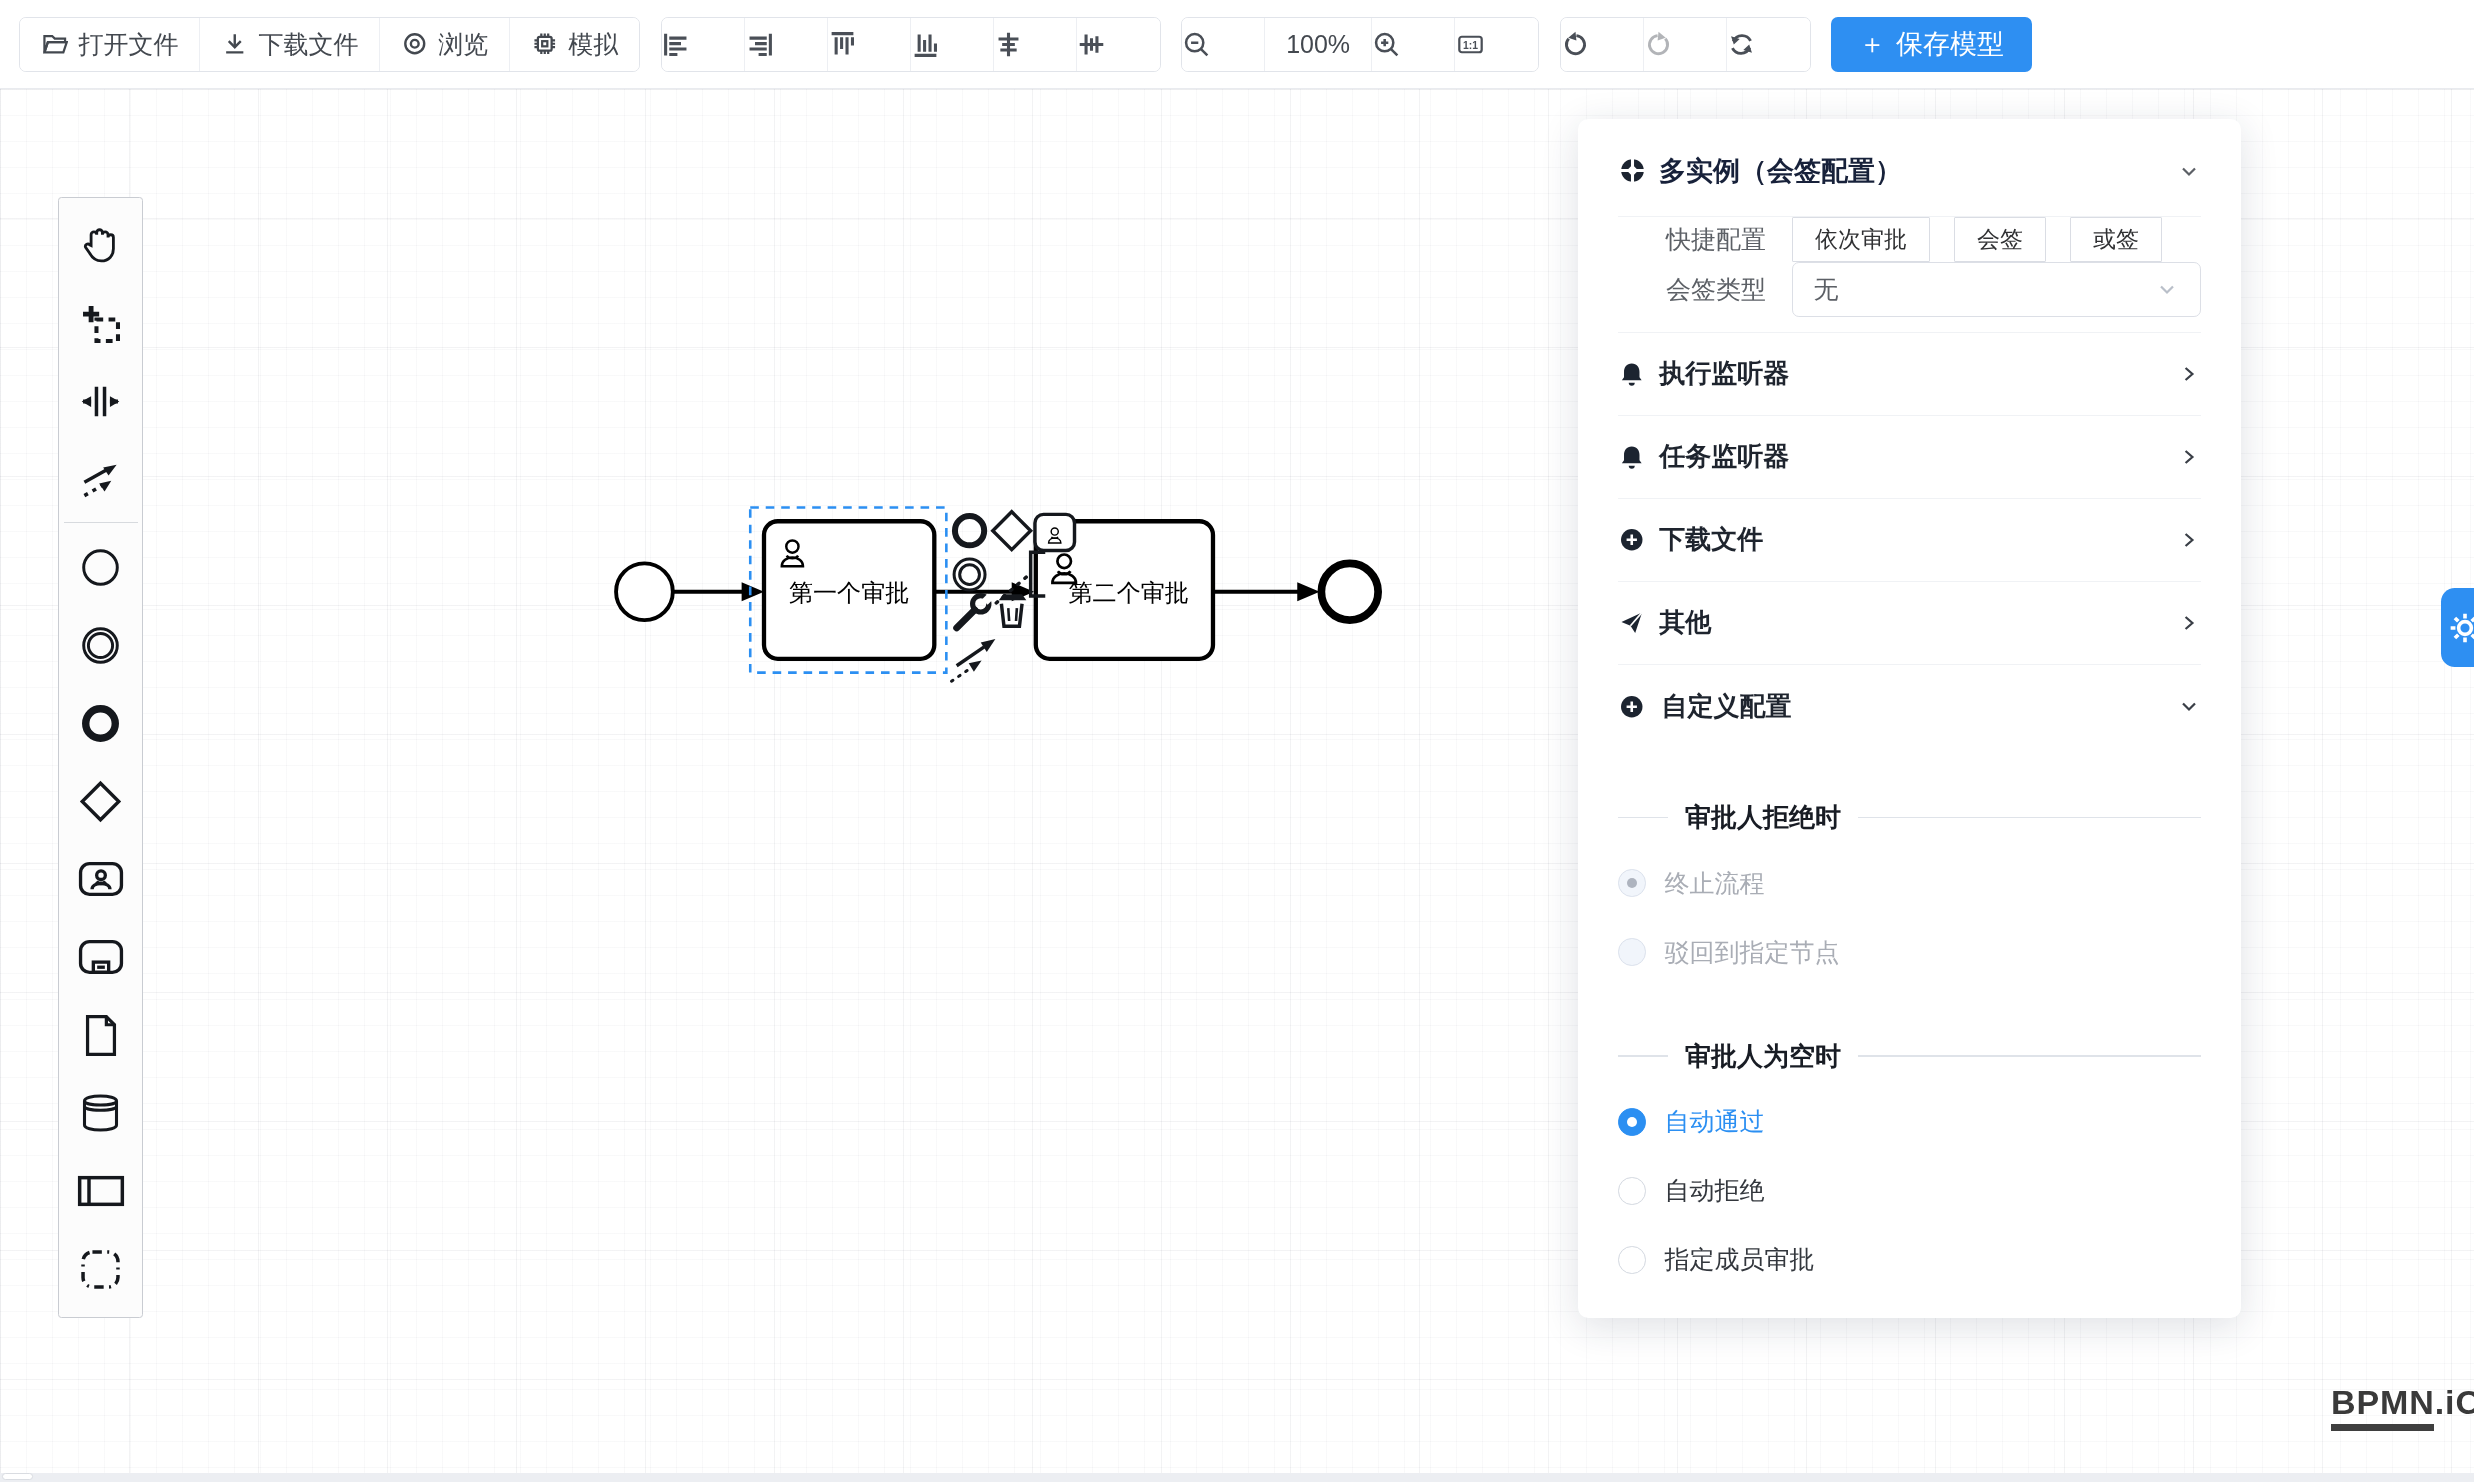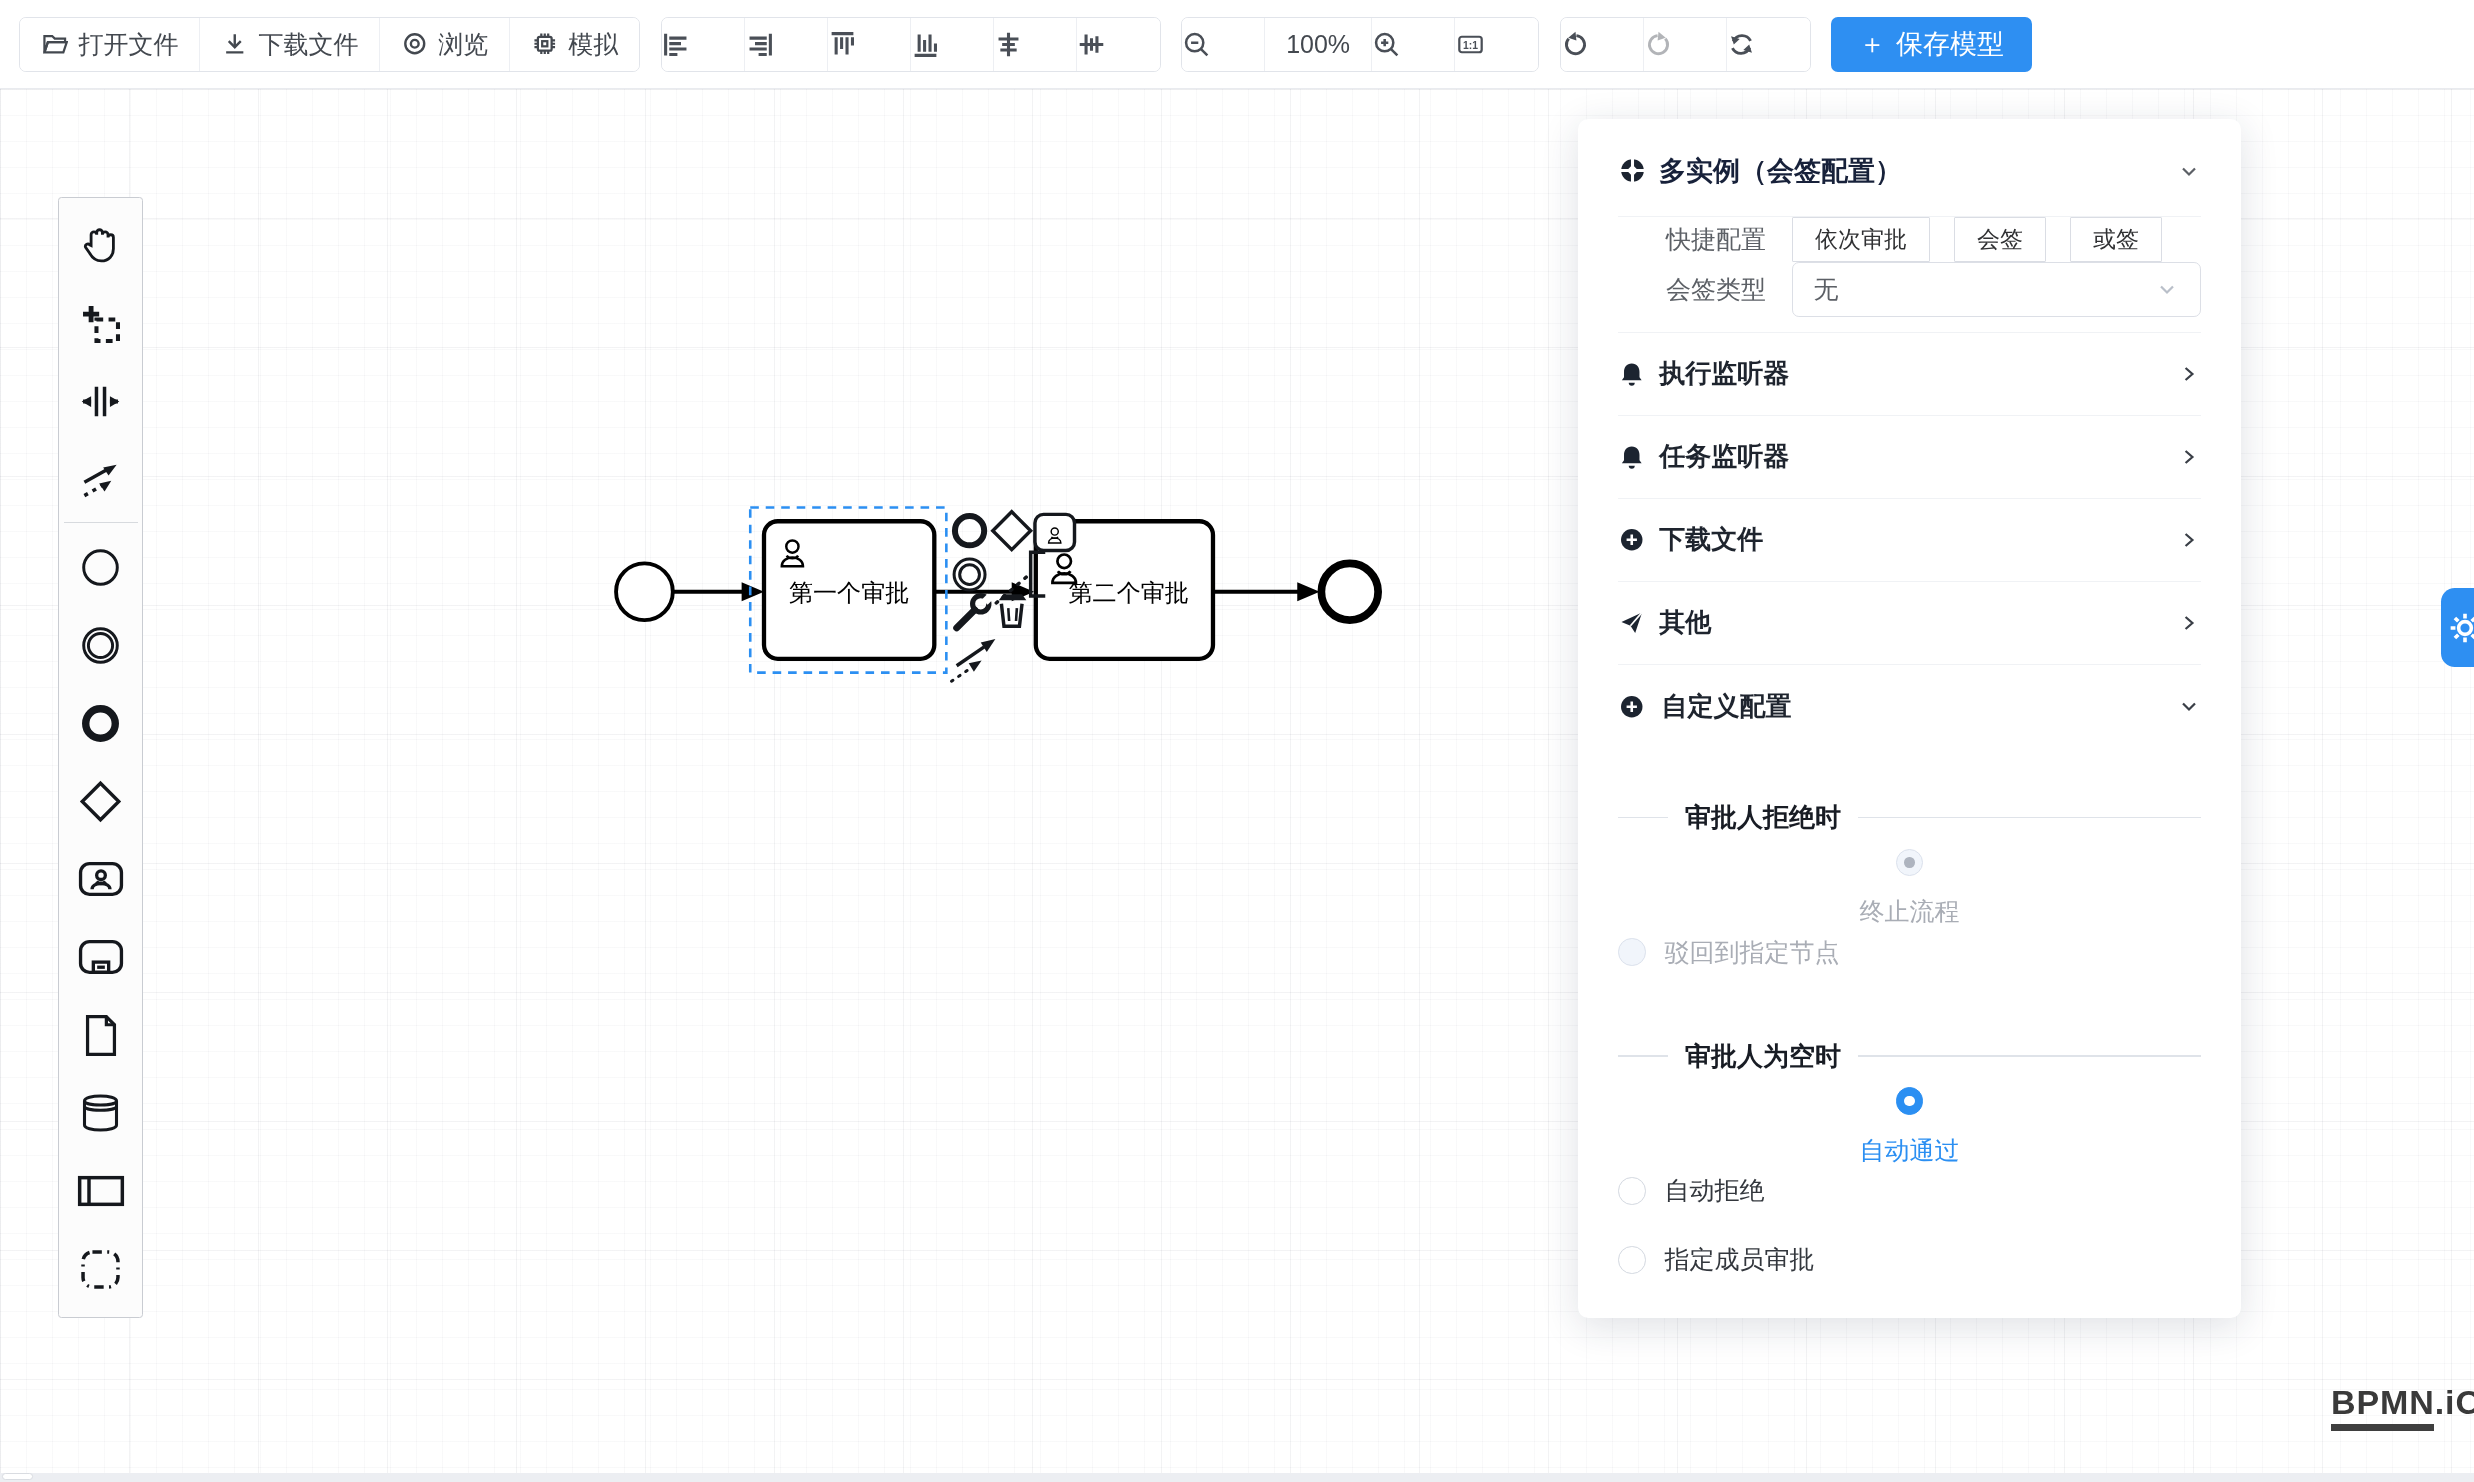--- a/index.html
+++ b/index.html
@@ -55,21 +55,21 @@
   .select .chev { margin-left:auto; }
   .sec-list { margin-top:15px; border-top:1.7px solid #f0f2f5; }
   .sec-row { height:83px; display:flex; align-items:center; gap:13.8px; font-size:26px; font-weight:bold;
     color:#1e242e; border-bottom:1.7px solid #f0f2f5; cursor:pointer; }
   .sec-row .chev { margin-left:auto; }
   .group-title { display:flex; align-items:center; gap:17px; margin-top:52px; font-size:26px; font-weight:bold; color:#181c24; }
   .gline { height:1.7px; background:#dfe3e9; }
   .gline.short { width:50px; flex:0 0 auto; }
   .gline.long { flex:1; }
   .radio-row { display:flex; align-items:center; gap:19px; height:69px; font-size:25px; color:#33373d; cursor:pointer; }
-  .radio-row:first-of-type { margin-top:0;flex-direction:column; }
+  .radio-row:first-of-type { margin-top:0; }
   .rdot { width:27.5px; height:27.5px; border-radius:50%; border:1.7px solid #d3d8e0; background:#fff;
     display:flex; align-items:center; justify-content:center; flex:0 0 auto; }
   .rdot .inner { width:10.3px; height:10.3px; border-radius:50%; }
   .radio-row.disabled { color:#a9adb5; cursor:default; }
   .radio-row.disabled .rdot { background:#f1f5fb; border-color:#dbe1ec; }
   .radio-row.disabled.checked .rdot .inner { background:#aeb4bf; }
   .radio-row.active { color:#2b8ff2; }
   .radio-row.active .rdot { background:#2b8ff2; border-color:#2b8ff2; }
   .radio-row.active .rdot .inner { background:#fff; }
   .rgroup { margin-top:13.8px; }

